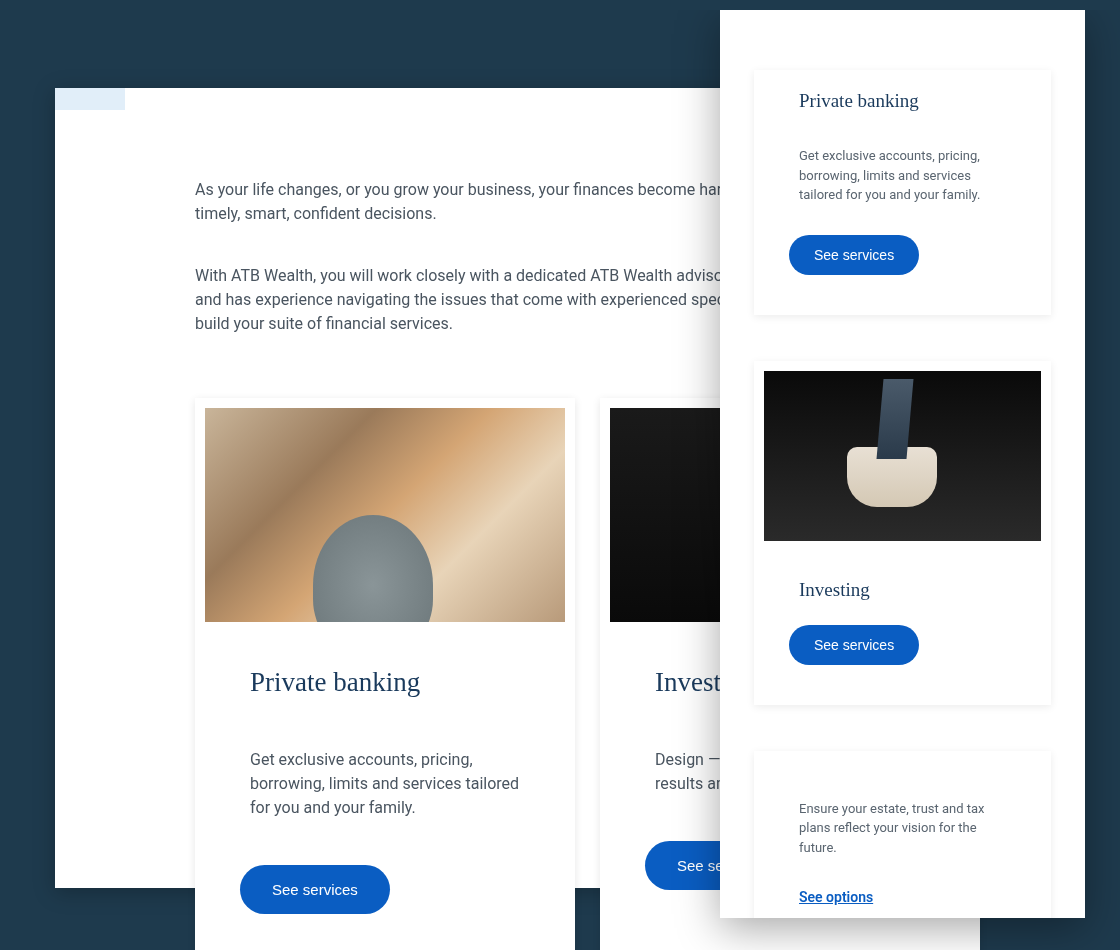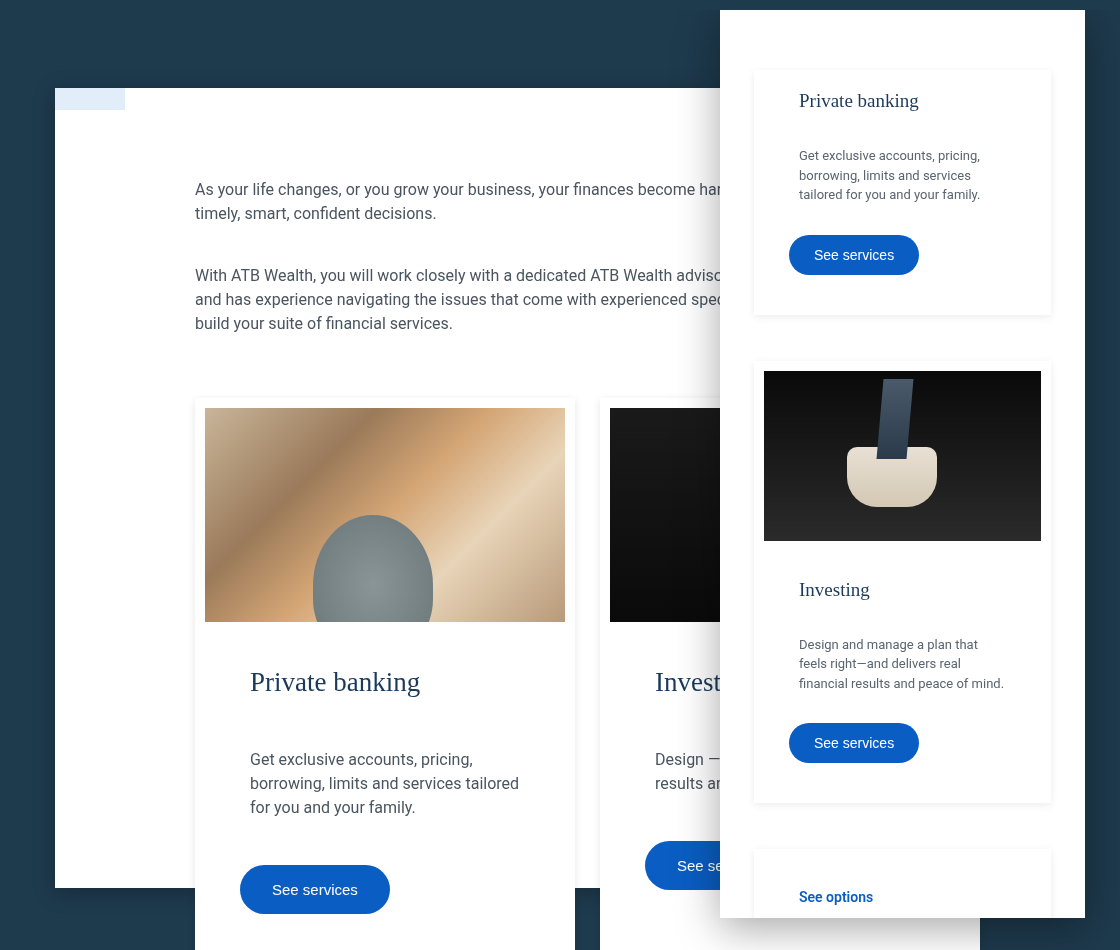--- a/index.html
+++ b/index.html
@@ -183,20 +183,21 @@
     padding: 12px 25px;
     border-radius: 25px;
     font-size: 14px;
     font-weight: 500;
     cursor: pointer;
   }
   .m-card-link {
     color: #0a5dc2;
     font-size: 14px;
     font-weight: 600;
+    text-decoration: underline;
     cursor: pointer;
   }
   .m-card.first {
     margin-top: 0;
   }
   .m-card.no-img .m-card-body {
     padding-top: 28px;
   }
   .mobile-inner {
     padding-top: 50px;
@@ -245,25 +246,25 @@
         <h3 class="m-card-title">Private banking</h3>
         <p class="m-card-desc">Get exclusive accounts, pricing, borrowing, limits and services tailored for you and your family.</p>
         <button class="m-card-btn">See services</button>
       </div>
     </div>
 
     <div class="m-card">
       <div class="m-card-img suit-writing"></div>
       <div class="m-card-body">
         <h3 class="m-card-title">Investing</h3>
-        <p class="m-card-desc">Design and manage a plan that feels right—and delivers real financial results and peace of mind.</p>
         <button class="m-card-btn">See services</button>
       </div>
     </div>
 
     <div class="m-card no-img">
       <div class="m-card-body">
+        <p class="m-card-desc">Ensure your estate, trust and tax plans reflect your vision for the future.</p>
         <a class="m-card-link">See options</a>
       </div>
     </div>
 
   </div>
 </div>
 
 </body></html>

